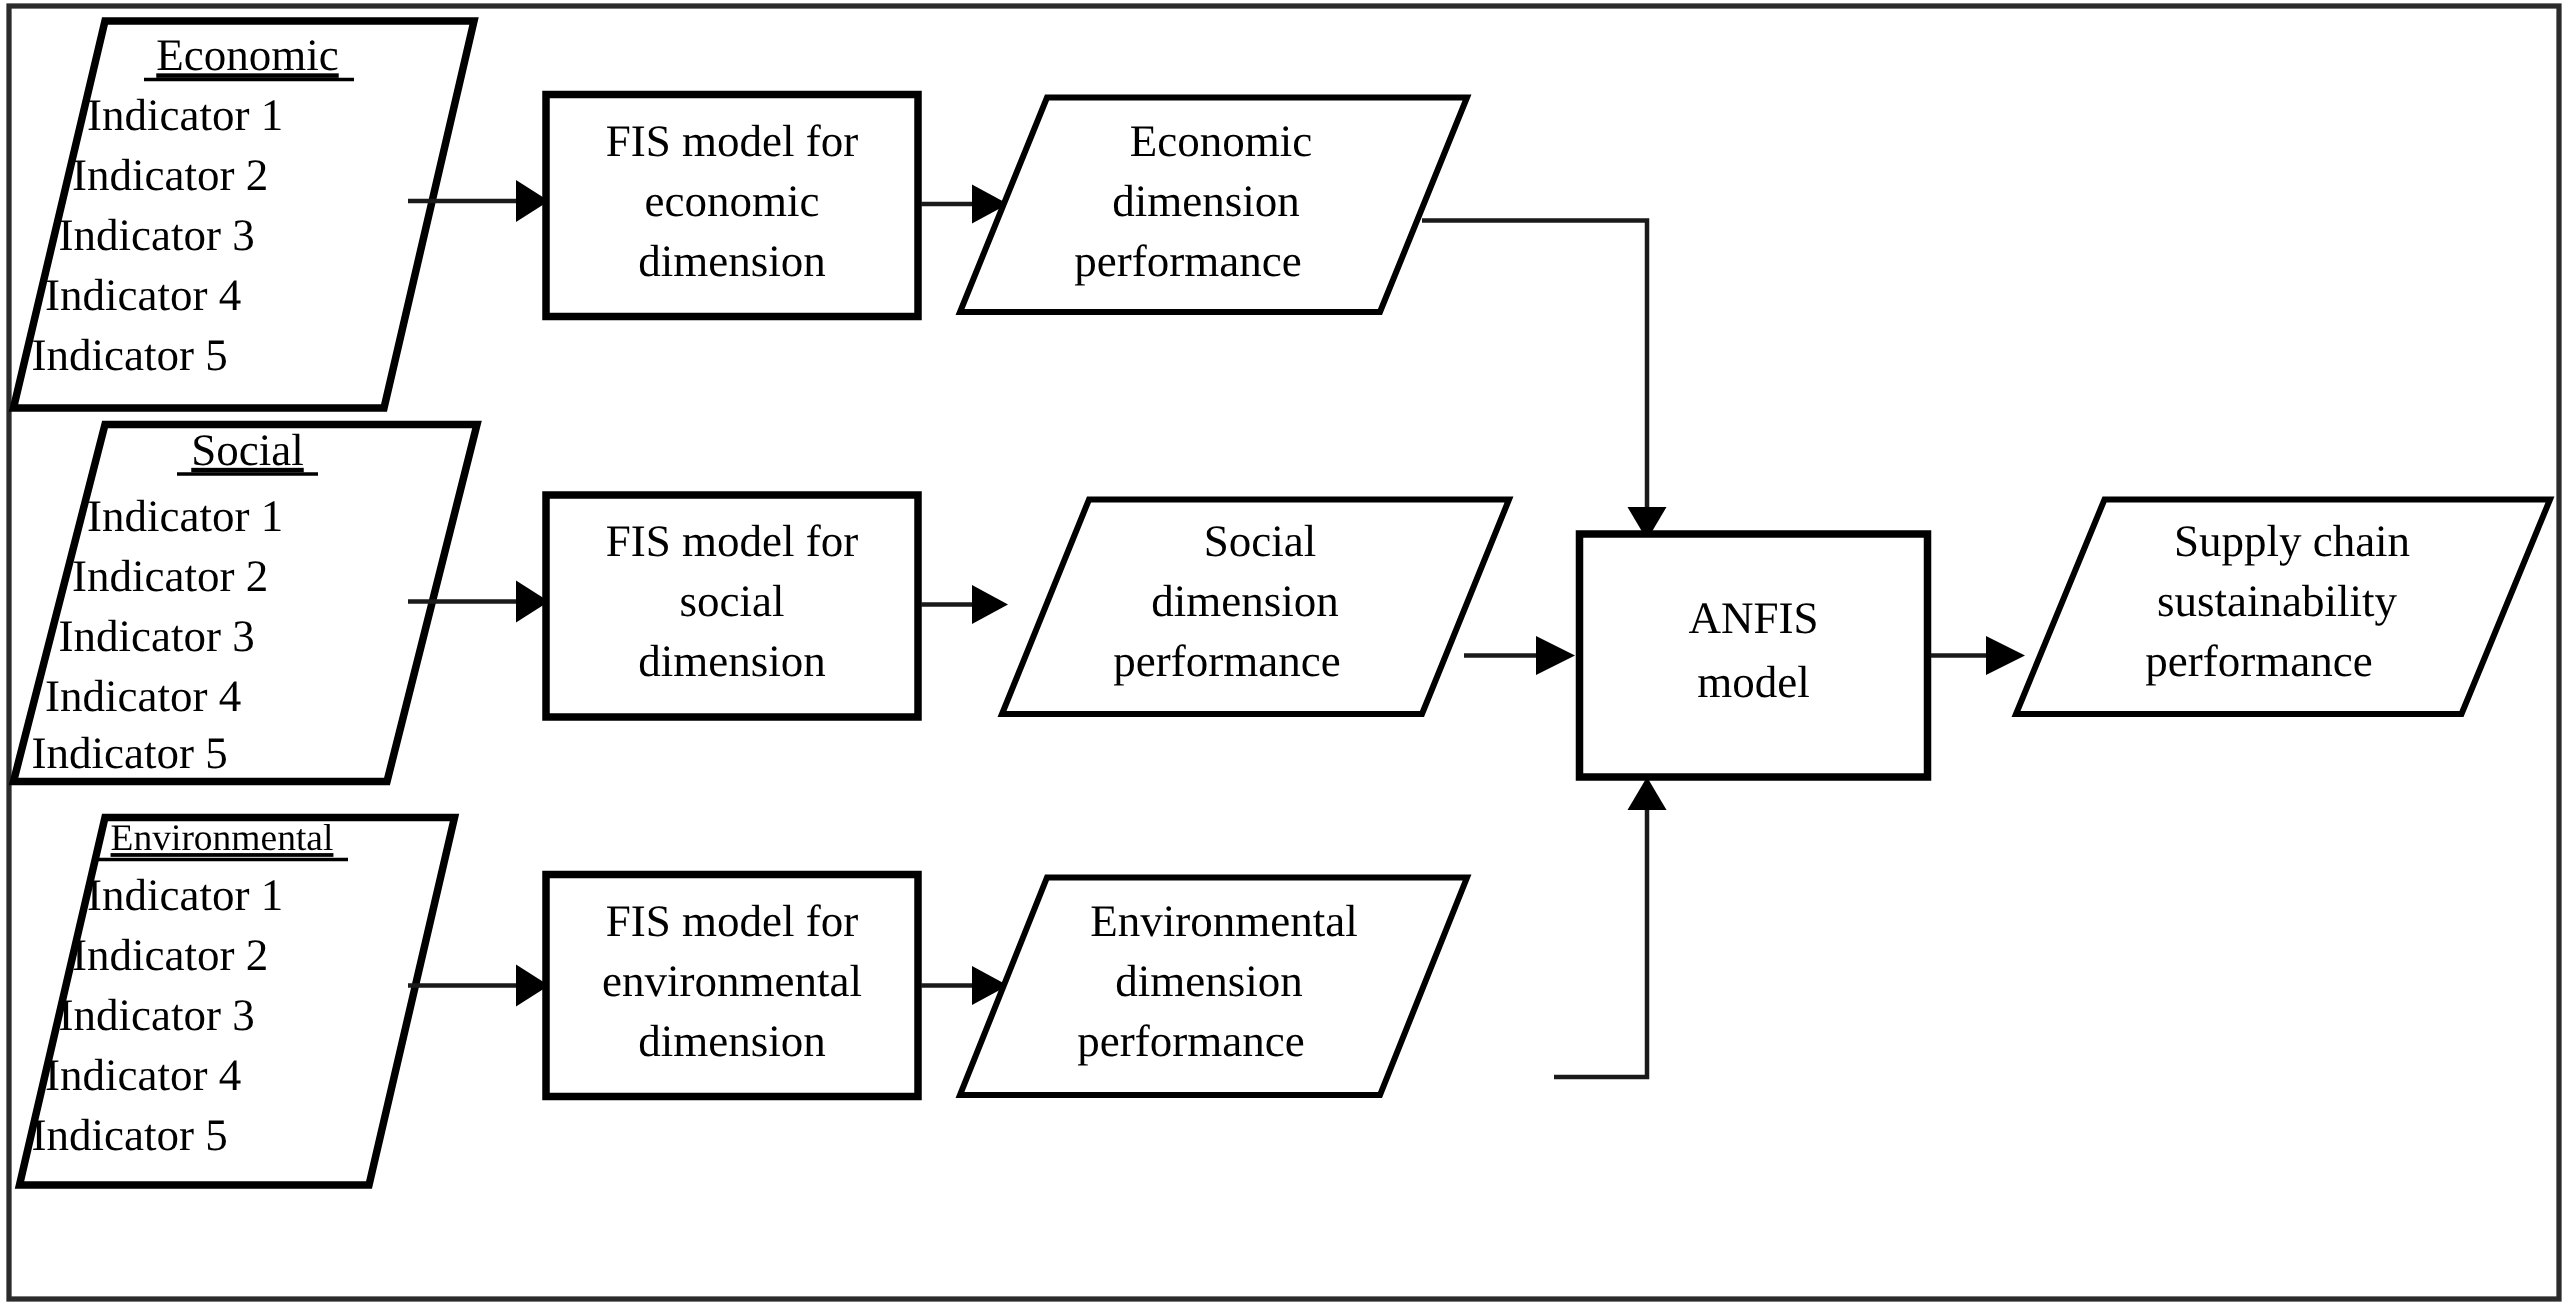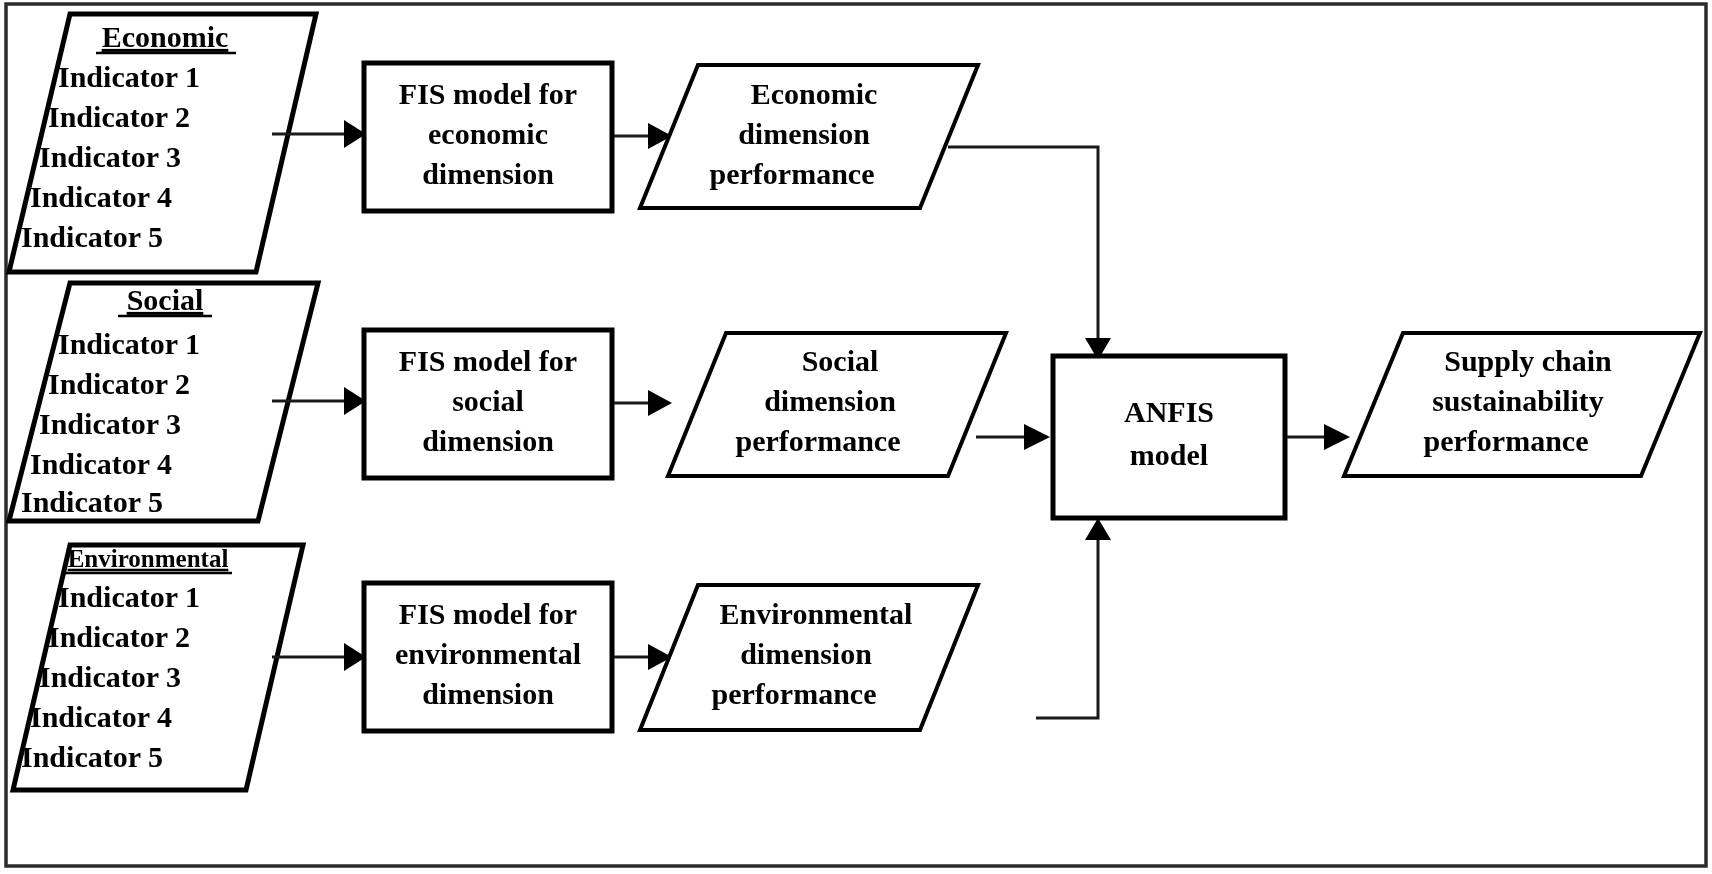--- a/index.html
+++ b/index.html
@@ -7,21 +7,20 @@
     padding: 0;
     background: #ffffff;
   }
   #canvas {
     position: relative;
     width: 1712px;
     height: 874px;
     background: #ffffff;
     font-family: "Liberation Serif", "DejaVu Serif", serif;
     overflow: hidden;
-    font-weight: bold;
   }
   svg.diagram {
     position: absolute;
     top: 0;
     left: 0;
     width: 1712px;
     height: 874px;
   }
   .frame-rect { stroke: #2b2b2b; stroke-width: 3.5; fill: #ffffff; }
   .para { stroke: #000000; stroke-width: 5; fill: #ffffff; stroke-linejoin: miter; }

